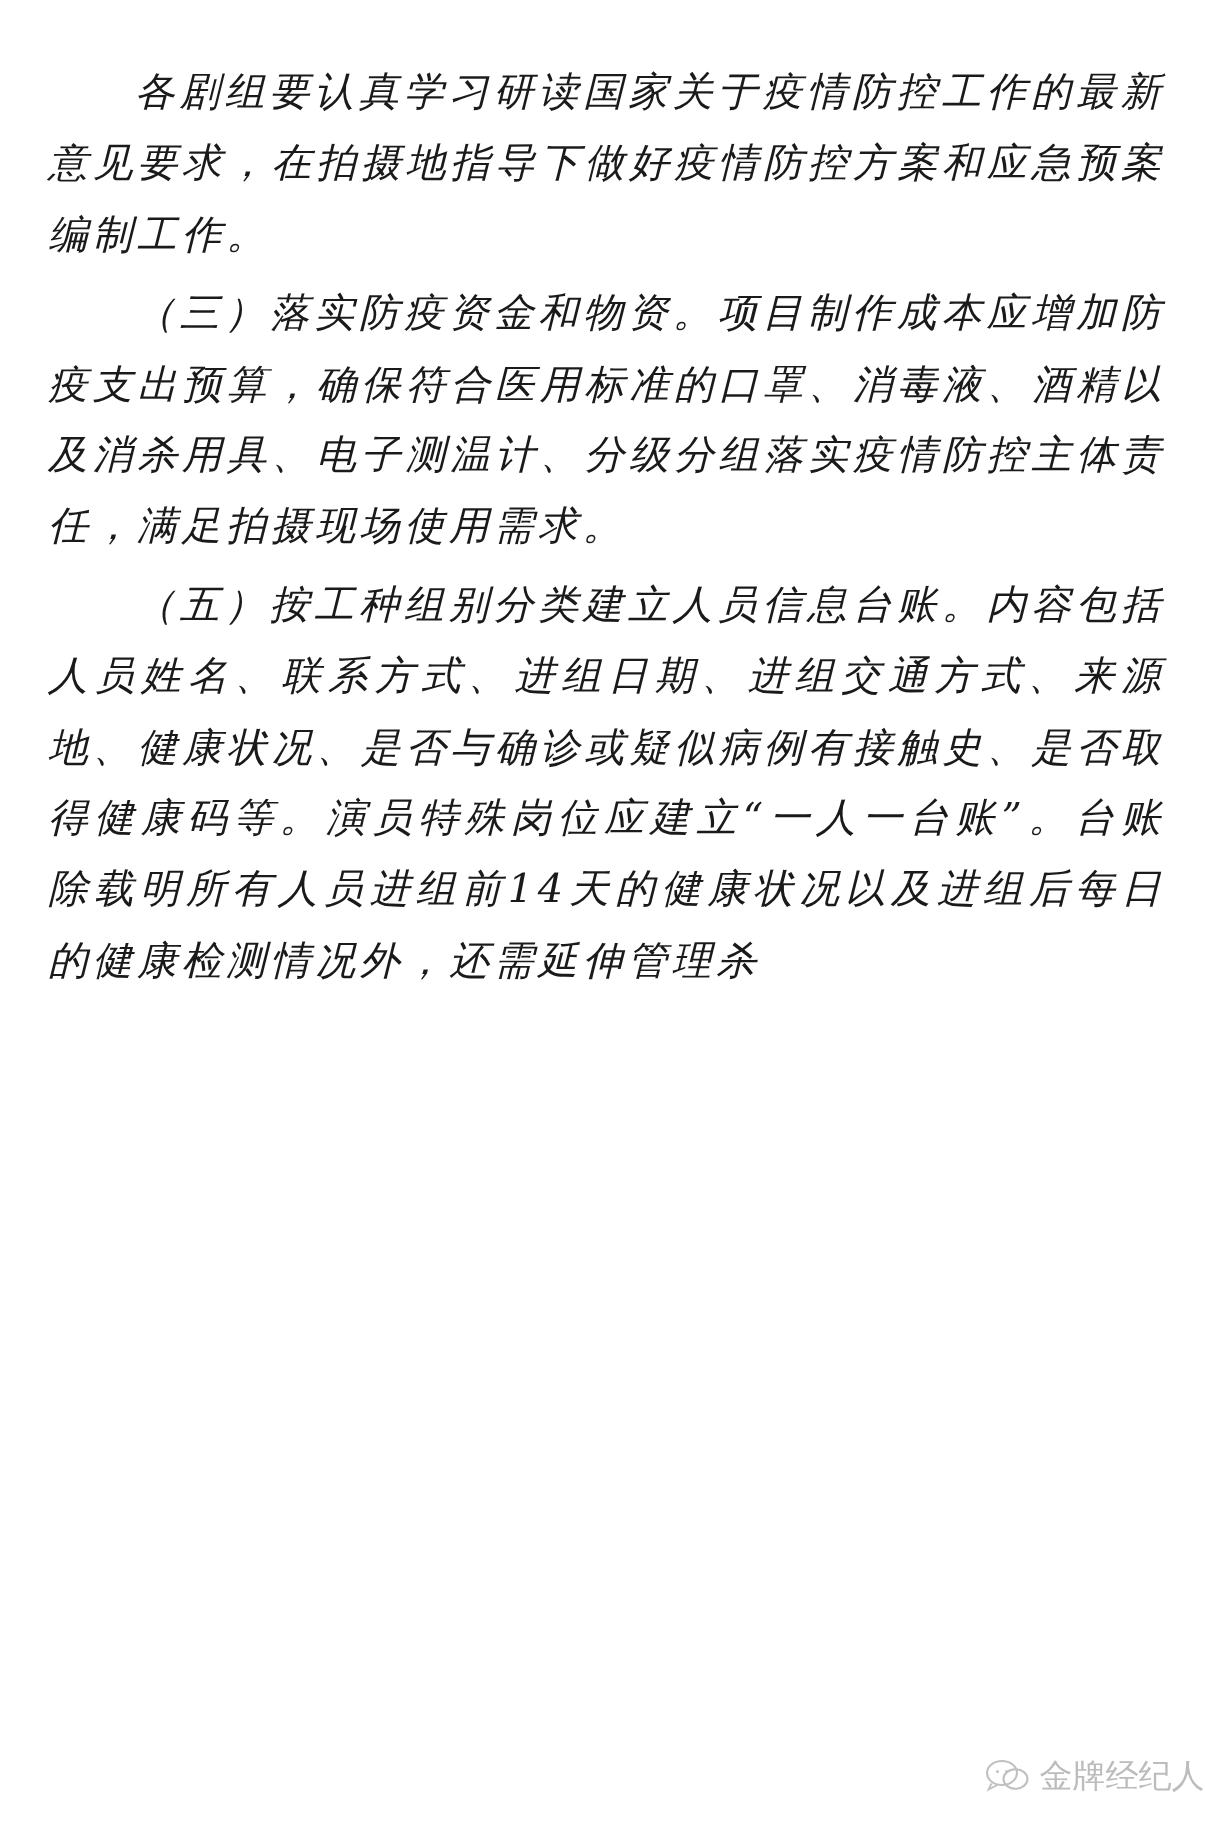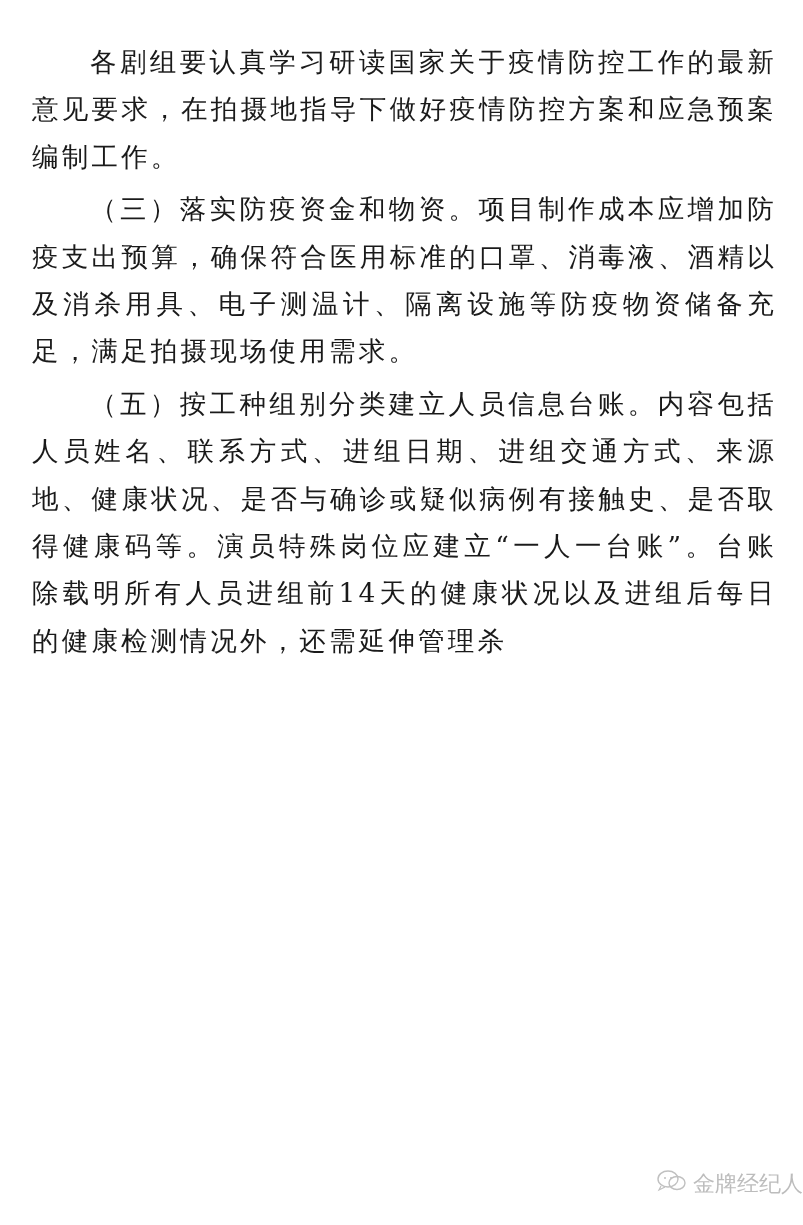--- a/index.html
+++ b/index.html
@@ -24,47 +24,49 @@
     .para {
       margin: 0 0 5px 0;
       font-size: 26.5px;
       line-height: 47.4px;
       letter-spacing: 3.2px;
       text-indent: 58px;
       text-align: justify;
       text-align-last: left;
       word-break: break-all;
       font-weight: 400;
+      font-style: italic;
     }
     .para.first { text-indent: 58px; }
     .watermark {
       position: absolute;
       right: 0;
       bottom: 26px;
       display: flex;
+      align-items: center;
       gap: 4px;
       color: #b9b9b9;
       font-family: Liberation Mono, monospace;
       font-size: 22px;
       letter-spacing: 0px;
       opacity: 0.95;
     }
     .wm-icon {
       width: 34px;
       height: 24px;
       position: relative;
     }
     .wm-icon svg { display: block; }
   </style>
 </head>
 <body>
 
 <div class="page">
   <p class="para first">各剧组要认真学习研读国家关于疫情防控工作的最新意见要求，在拍摄地指导下做好疫情防控方案和应急预案编制工作。</p>
-  <p class="para">（三）落实防疫资金和物资。项目制作成本应增加防疫支出预算，确保符合医用标准的口罩、消毒液、酒精以及消杀用具、电子测温计、隔离设施等防疫物资储备充足，满足拍摄现场使用需求。</p>
+  <p class="para">（三）落实防疫资金和物资。项目制作成本应增加防疫支出预算，确保符合医用标准的口罩、消毒液、酒精以及消杀用具、电子测温计、分级分组落实疫情防控主体责任，满足拍摄现场使用需求。</p>
   <p class="para">（五）按工种组别分类建立人员信息台账。内容包括人员姓名、联系方式、进组日期、进组交通方式、来源地、健康状况、是否与确诊或疑似病例有接触史、是否取得健康码等。演员特殊岗位应建立“一人一台账”。台账除载明所有人员进组前14天的健康状况以及进组后每日的健康检测情况外，还需延伸管理杀</p>
 </div>
 
 <div class="watermark">
   <span class="wm-icon">
     <svg width="34" height="24" viewBox="0 0 34 24">
       <ellipse cx="13" cy="10" rx="10" ry="8" fill="none" stroke="#bdbdbd" stroke-width="1.4"></ellipse>
       <ellipse cx="22" cy="14" rx="8" ry="6.5" fill="none" stroke="#bdbdbd" stroke-width="1.4"></ellipse>
       <path d="M6 17 L4 21 L10 18" fill="none" stroke="#bdbdbd" stroke-width="1.2"></path>
       <circle cx="10" cy="9" r="1" fill="#bdbdbd"></circle>

